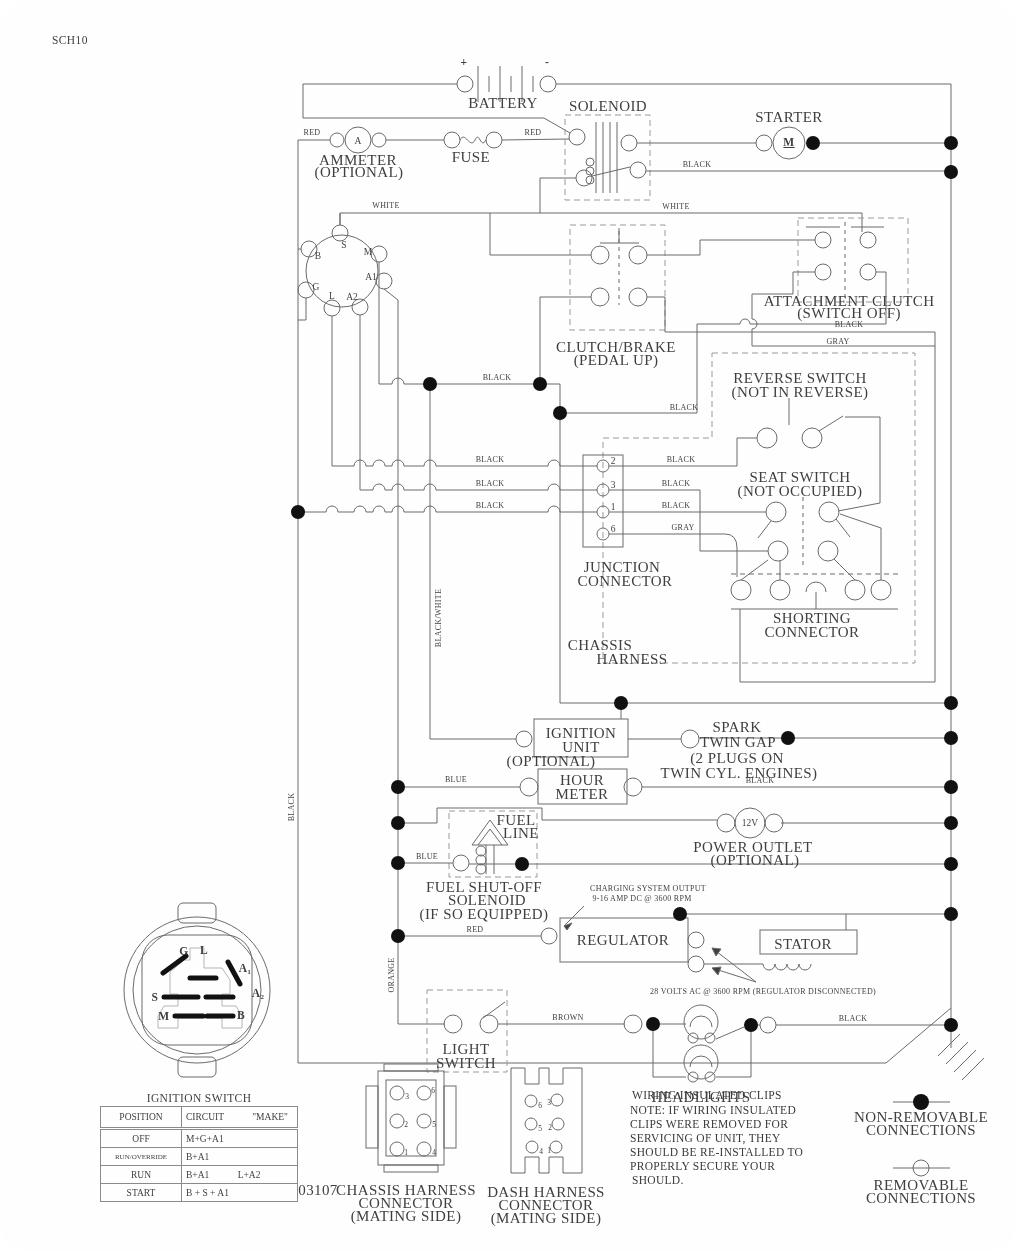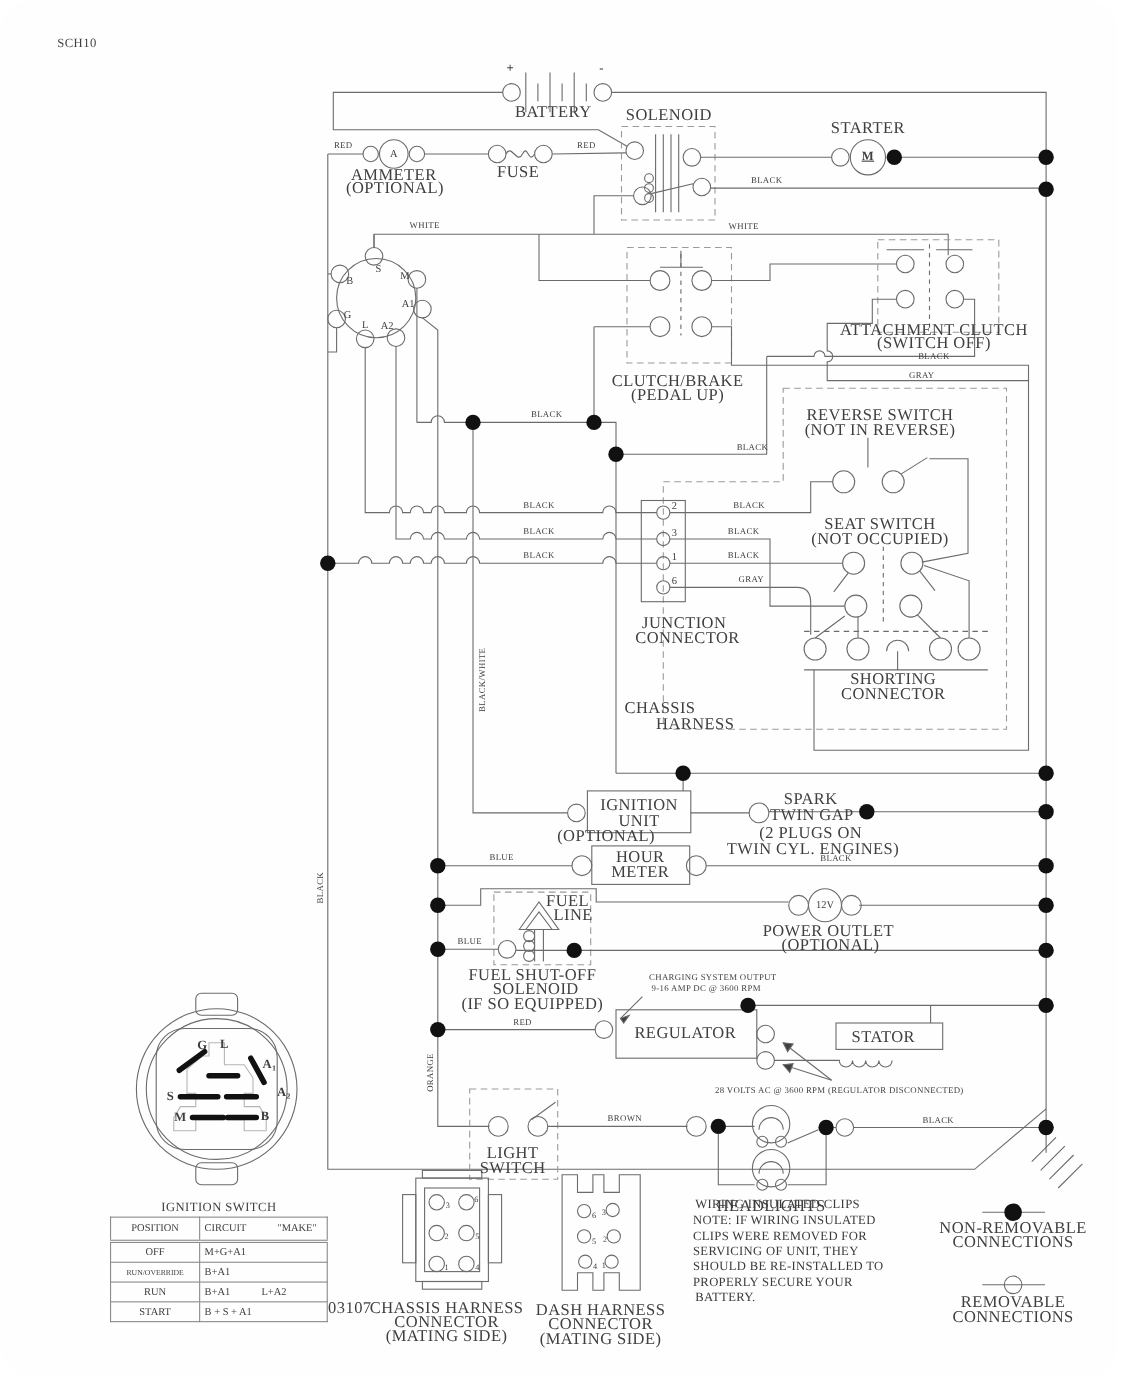--- a/index.html
+++ b/index.html
@@ -458,21 +458,21 @@
 <div class="lbl s7" style="left:550px;top:1127px">2</div>
 <div class="lbl s7" style="left:541px;top:1151px">4</div>
 <div class="lbl s7" style="left:549px;top:1150px">1</div>
 
 <div class="note-line" style="left:632px;top:1095px">WIRING INSULATED CLIPS</div>
 <div class="note-line" style="left:630px;top:1110px">NOTE:  IF WIRING INSULATED</div>
 <div class="note-line" style="left:630px;top:1124px">CLIPS WERE REMOVED FOR</div>
 <div class="note-line" style="left:630px;top:1138px">SERVICING OF UNIT, THEY</div>
 <div class="note-line" style="left:630px;top:1152px">SHOULD BE RE-INSTALLED TO</div>
 <div class="note-line" style="left:630px;top:1166px">PROPERLY SECURE YOUR</div>
-<div class="note-line" style="left:632px;top:1180px">BATTERY.</div>
+<div class="note-line" style="left:632px;top:1180px">SHOULD.</div>
 
 <div class="lbl s10" style="left:921px;top:1117px">NON-REMOVABLE</div>
 <div class="lbl s10" style="left:921px;top:1130px">CONNECTIONS</div>
 <div class="lbl s10" style="left:921px;top:1185px">REMOVABLE</div>
 <div class="lbl s10" style="left:921px;top:1198px">CONNECTIONS</div>
 
 <table id="ign-table">
   <tbody>
         <tr class="hdr">
     <td style="width:72px">POSITION</td>

